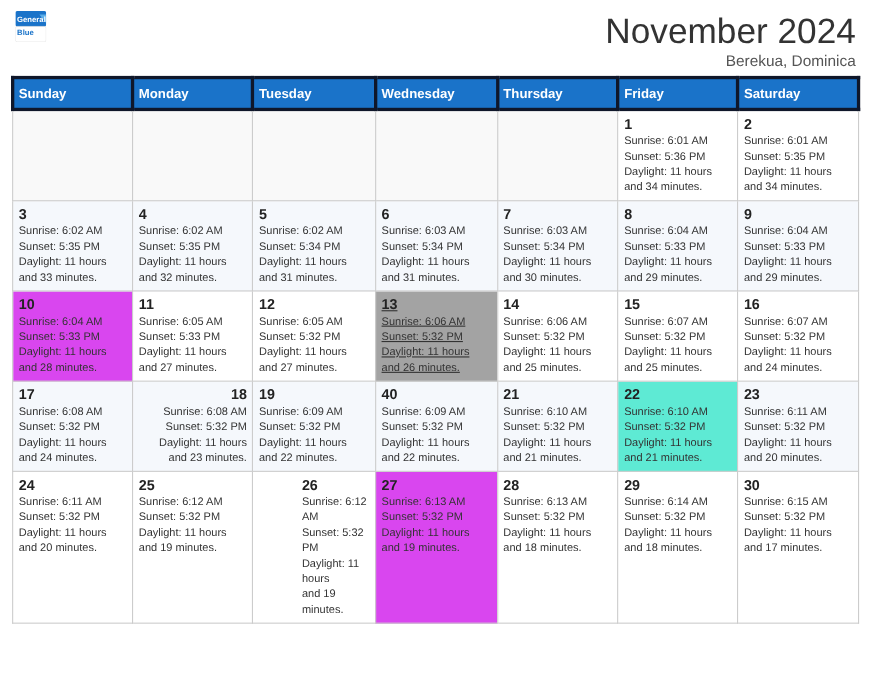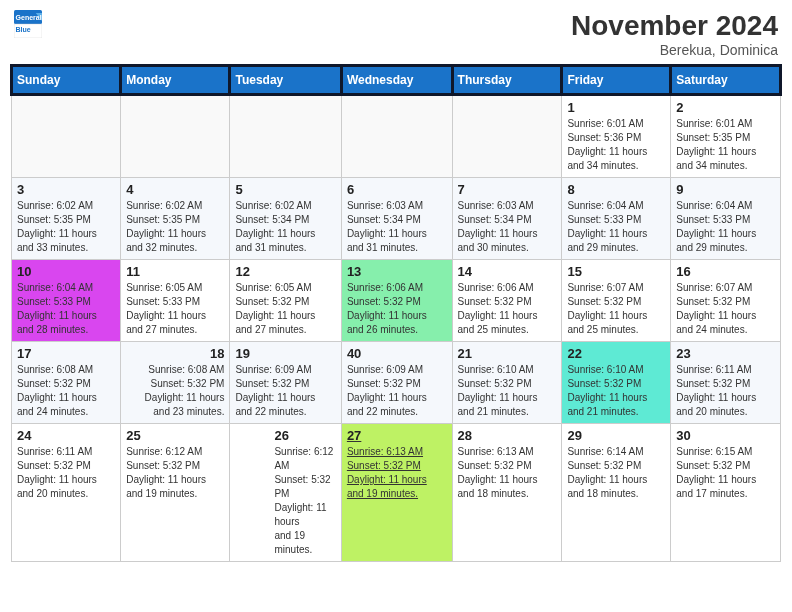--- a/index.html
+++ b/index.html
@@ -23,22 +23,22 @@
       gap: 4px;
     }
     .logo-icon {
       width: 28px;
       height: 28px;
     }
     .title-block {
       text-align: right;
     }
     .month-title {
-      font-size: 28px;
-      font-weight: bold;
+      font-size: 32px;
+      font-weight: normal;
       color: #333;
     }
     .location {
       font-size: 14px;
       color: #555;
     }
     .calendar {
       width: 100%;
       border-collapse: collapse;
       border: 1px solid #ccc;
@@ -202,21 +202,21 @@
 Daylight: 11 hours
 and 27 minutes.</div>
         </td>
         <td style="background: rgb(255, 255, 255);">
           <div class="day-number">12</div>
           <div class="day-info" style="white-space: pre-line;">Sunrise: 6:05 AM
 Sunset: 5:32 PM
 Daylight: 11 hours
 and 27 minutes.</div>
         </td>
-        <td style="background: #86efac;">
+        <td style="background: #a3a3a3; text-decoration: underline;">
           <div class="day-number">13</div>
           <div class="day-info" style="white-space: pre-line;">Sunrise: 6:06 AM
 Sunset: 5:32 PM
 Daylight: 11 hours
 and 26 minutes.</div>
         </td>
         <td style="background: rgb(255, 255, 255);">
           <div class="day-number">14</div>
           <div class="day-info" style="white-space: pre-line;">Sunrise: 6:06 AM
 Sunset: 5:32 PM
@@ -304,21 +304,21 @@
 Daylight: 11 hours
 and 19 minutes.</div>
         </td>
         <td style="background: rgb(255, 255, 255); padding-left: 44px;">
           <div class="day-number">26</div>
           <div class="day-info" style="white-space: pre-line;">Sunrise: 6:12 AM
 Sunset: 5:32 PM
 Daylight: 11 hours
 and 19 minutes.</div>
         </td>
-        <td style="background: #bef264; text-decoration: underline;">
+        <td style="background: #d946ef;">
           <div class="day-number">27</div>
           <div class="day-info" style="white-space: pre-line;">Sunrise: 6:13 AM
 Sunset: 5:32 PM
 Daylight: 11 hours
 and 19 minutes.</div>
         </td>
         <td style="background: rgb(255, 255, 255);">
           <div class="day-number">28</div>
           <div class="day-info" style="white-space: pre-line;">Sunrise: 6:13 AM
 Sunset: 5:32 PM

